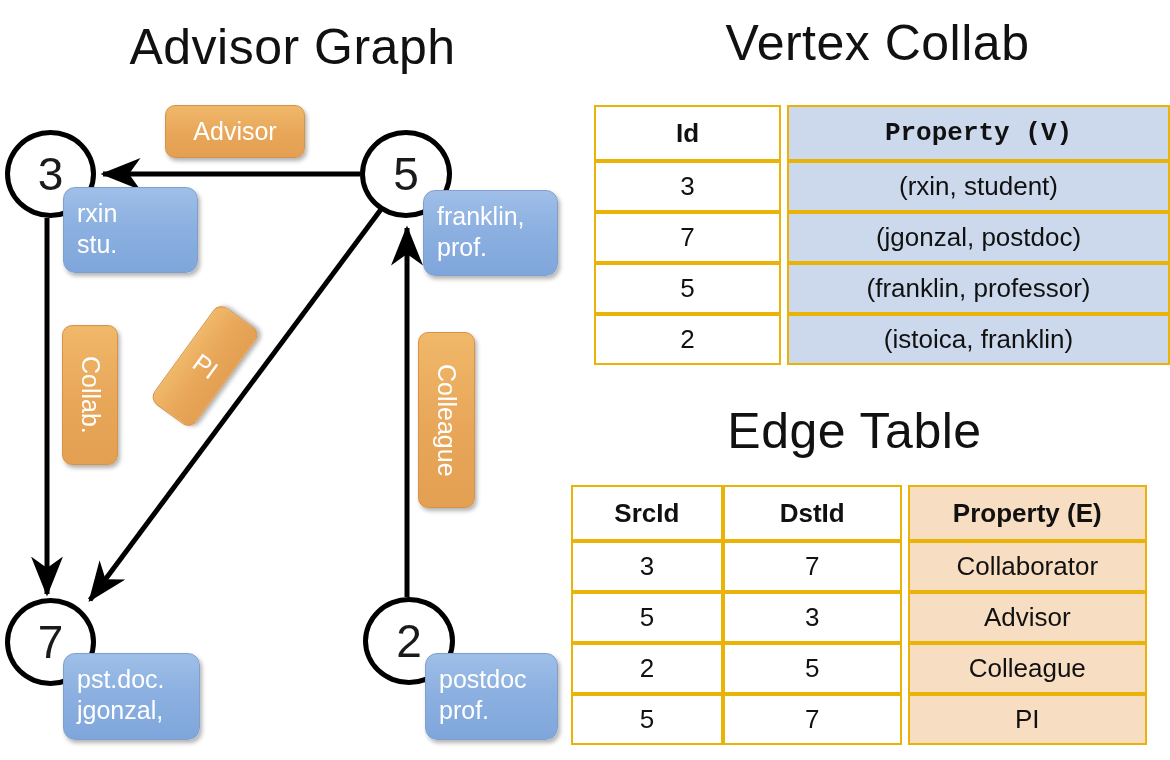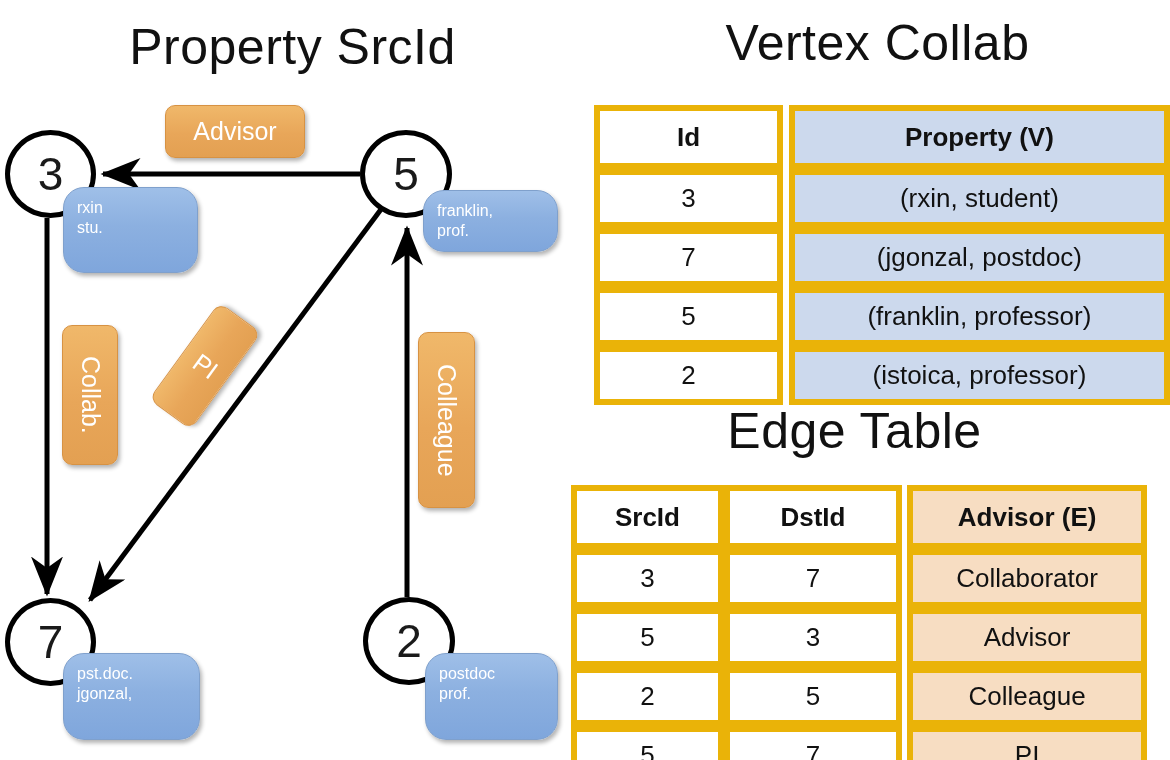--- a/index.html
+++ b/index.html
@@ -42,26 +42,26 @@
     justify-content: center;
     font-size: 46px;
     font-weight: 300;
     color: #1a1a1a;
     line-height: 1;
     z-index: 5;
   }
 
   .prop-box {
     position: absolute;
-    border-radius: 21px;
+    border-radius: 12px;
     background: linear-gradient(180deg, #9fbfe8 0%, #8cb0e0 45%, #7fa6dc 100%);
     border: 1px solid #7fa0cc;
     box-shadow: 2px 3px 4px rgba(0,0,0,0.30);
     color: #ffffff;
-    font-size: 16px;
+    font-size: 25px;
     font-weight: 300;
     line-height: 1.25;
     padding: 10px 0 0 13px;
     box-sizing: border-box;
     z-index: 8;
   }
 
   .edge-label {
     position: absolute;
     border-radius: 10px;
@@ -85,21 +85,21 @@
   .edge-label.rot { transform: rotate(-54deg); }
   .edge-label.rot > span { transform: rotate(90deg); white-space: nowrap; }
 
   
   .tbl {
     position: absolute;
     border-collapse: separate;
     border-spacing: 0;
   }
   .tbl td, .tbl th {
-    border: 6px solid #eab308;
+    border: 2px solid #eab308;
     font-weight: 300;
     font-size: 26px;
     text-align: center;
     color: #111;
     padding: 0;
     height: 47px;
     background: #ffffff;
   }
   .tbl th {
     font-weight: 700;
@@ -108,21 +108,21 @@
   }
   .fill-blue { background: #ccd9ed !important; }
   .fill-peach { background: #f7ddc2 !important; }
   .gap-col { border: none !important; background: transparent !important; width: 6px; padding: 0; }
 </style>
 </head>
 <body>
 
 <div id="graph-area">
 
-  <div class="big-title" style="left:0; top:18px; width:585px;">Property SrcId</div>
+  <div class="big-title" style="left:0; top:18px; width:585px;">Advisor Graph</div>
 
   <svg id="graph-edges" viewBox="0 0 585 760" xmlns="http://www.w3.org/2000/svg">
     <defs>
       <marker id="arrowhead" markerWidth="9" markerHeight="9" refX="7.5" refY="3.2" orient="auto" markerUnits="strokeWidth">
         <path d="M0,0 L8,3.2 L0,6.4 L2.3,3.2 z" fill="#000"></path>
       </marker>
     </defs>
 
     <line x1="360" y1="174" x2="103" y2="174" stroke="#000" stroke-width="5" marker-end="url(#arrowhead)"></line>
 
@@ -136,21 +136,21 @@
   <div class="node-circle" style="left:5px; top:130px; width:91px; height:88px;">3</div>
   <div class="node-circle" style="left:360px; top:130px; width:92px; height:88px;">5</div>
   <div class="node-circle" style="left:5px; top:598px; width:91px; height:88px;">7</div>
   <div class="node-circle" style="left:363px; top:597px; width:92px; height:88px;">2</div>
 
   <div class="prop-box" style="left:63px; top:187px; width:135px; height:86px;">
     <div>rxin</div>
     <div>stu.</div>
   </div>
 
-  <div class="prop-box" style="left:423px; top:190px; width:135px; height:62px;">
+  <div class="prop-box" style="left:423px; top:190px; width:135px; height:86px;">
     <div>franklin,</div>
     <div>prof.</div>
   </div>
 
   <div class="prop-box" style="left:63px; top:653px; width:137px; height:87px;">
     <div>pst.doc.</div>
     <div>jgonzal,</div>
   </div>
 
   <div class="prop-box" style="left:425px; top:653px; width:133px; height:87px;">
@@ -177,21 +177,21 @@
 
 <div class="panel" style="left:585px; top:0; width:585px; height:390px;">
 
   <div class="big-title" style="left:0; top:14px; width:585px;">Vertex Collab</div>
 
   <table class="tbl" style="left:9px; top:105px;">
     <thead>
       <tr>
         <th style="width:185px;">Id</th>
         <th class="gap-col"></th>
-        <th class="fill-blue" style="width:382px;">Property (V)</th>
+        <th class="fill-blue" style="width:382px;font-family:Liberation Mono, monospace;">Property (V)</th>
       </tr>
     </thead>
     <tbody>
       <tr>
         <td>3</td>
         <td class="gap-col"></td>
         <td class="fill-blue">(rxin, student)</td>
       </tr>
       <tr>
         <td>7</td>
@@ -199,37 +199,37 @@
         <td class="fill-blue">(jgonzal, postdoc)</td>
       </tr>
       <tr>
         <td>5</td>
         <td class="gap-col"></td>
         <td class="fill-blue">(franklin, professor)</td>
       </tr>
       <tr>
         <td>2</td>
         <td class="gap-col"></td>
-        <td class="fill-blue">(istoica, professor)</td>
+        <td class="fill-blue">(istoica, franklin)</td>
       </tr>
     </tbody>
   </table>
 </div>
 
 <div class="panel" style="left:562px; top:390px; width:585px; height:370px;text-decoration:underline;">
 
   <div class="big-title" style="left:0; top:12px; width:585px;">Edge Table</div>
 
   <table class="tbl" style="left:9px; top:95px;">
     <thead>
       <tr>
         <th style="width:150px;">SrcId</th>
         <th style="width:178px;">DstId</th>
         <th class="gap-col"></th>
-        <th class="fill-peach" style="width:238px;">Advisor (E)</th>
+        <th class="fill-peach" style="width:238px;">Property (E)</th>
       </tr>
     </thead>
     <tbody>
       <tr>
         <td>3</td>
         <td>7</td>
         <td class="gap-col"></td>
         <td class="fill-peach">Collaborator</td>
       </tr>
       <tr>

